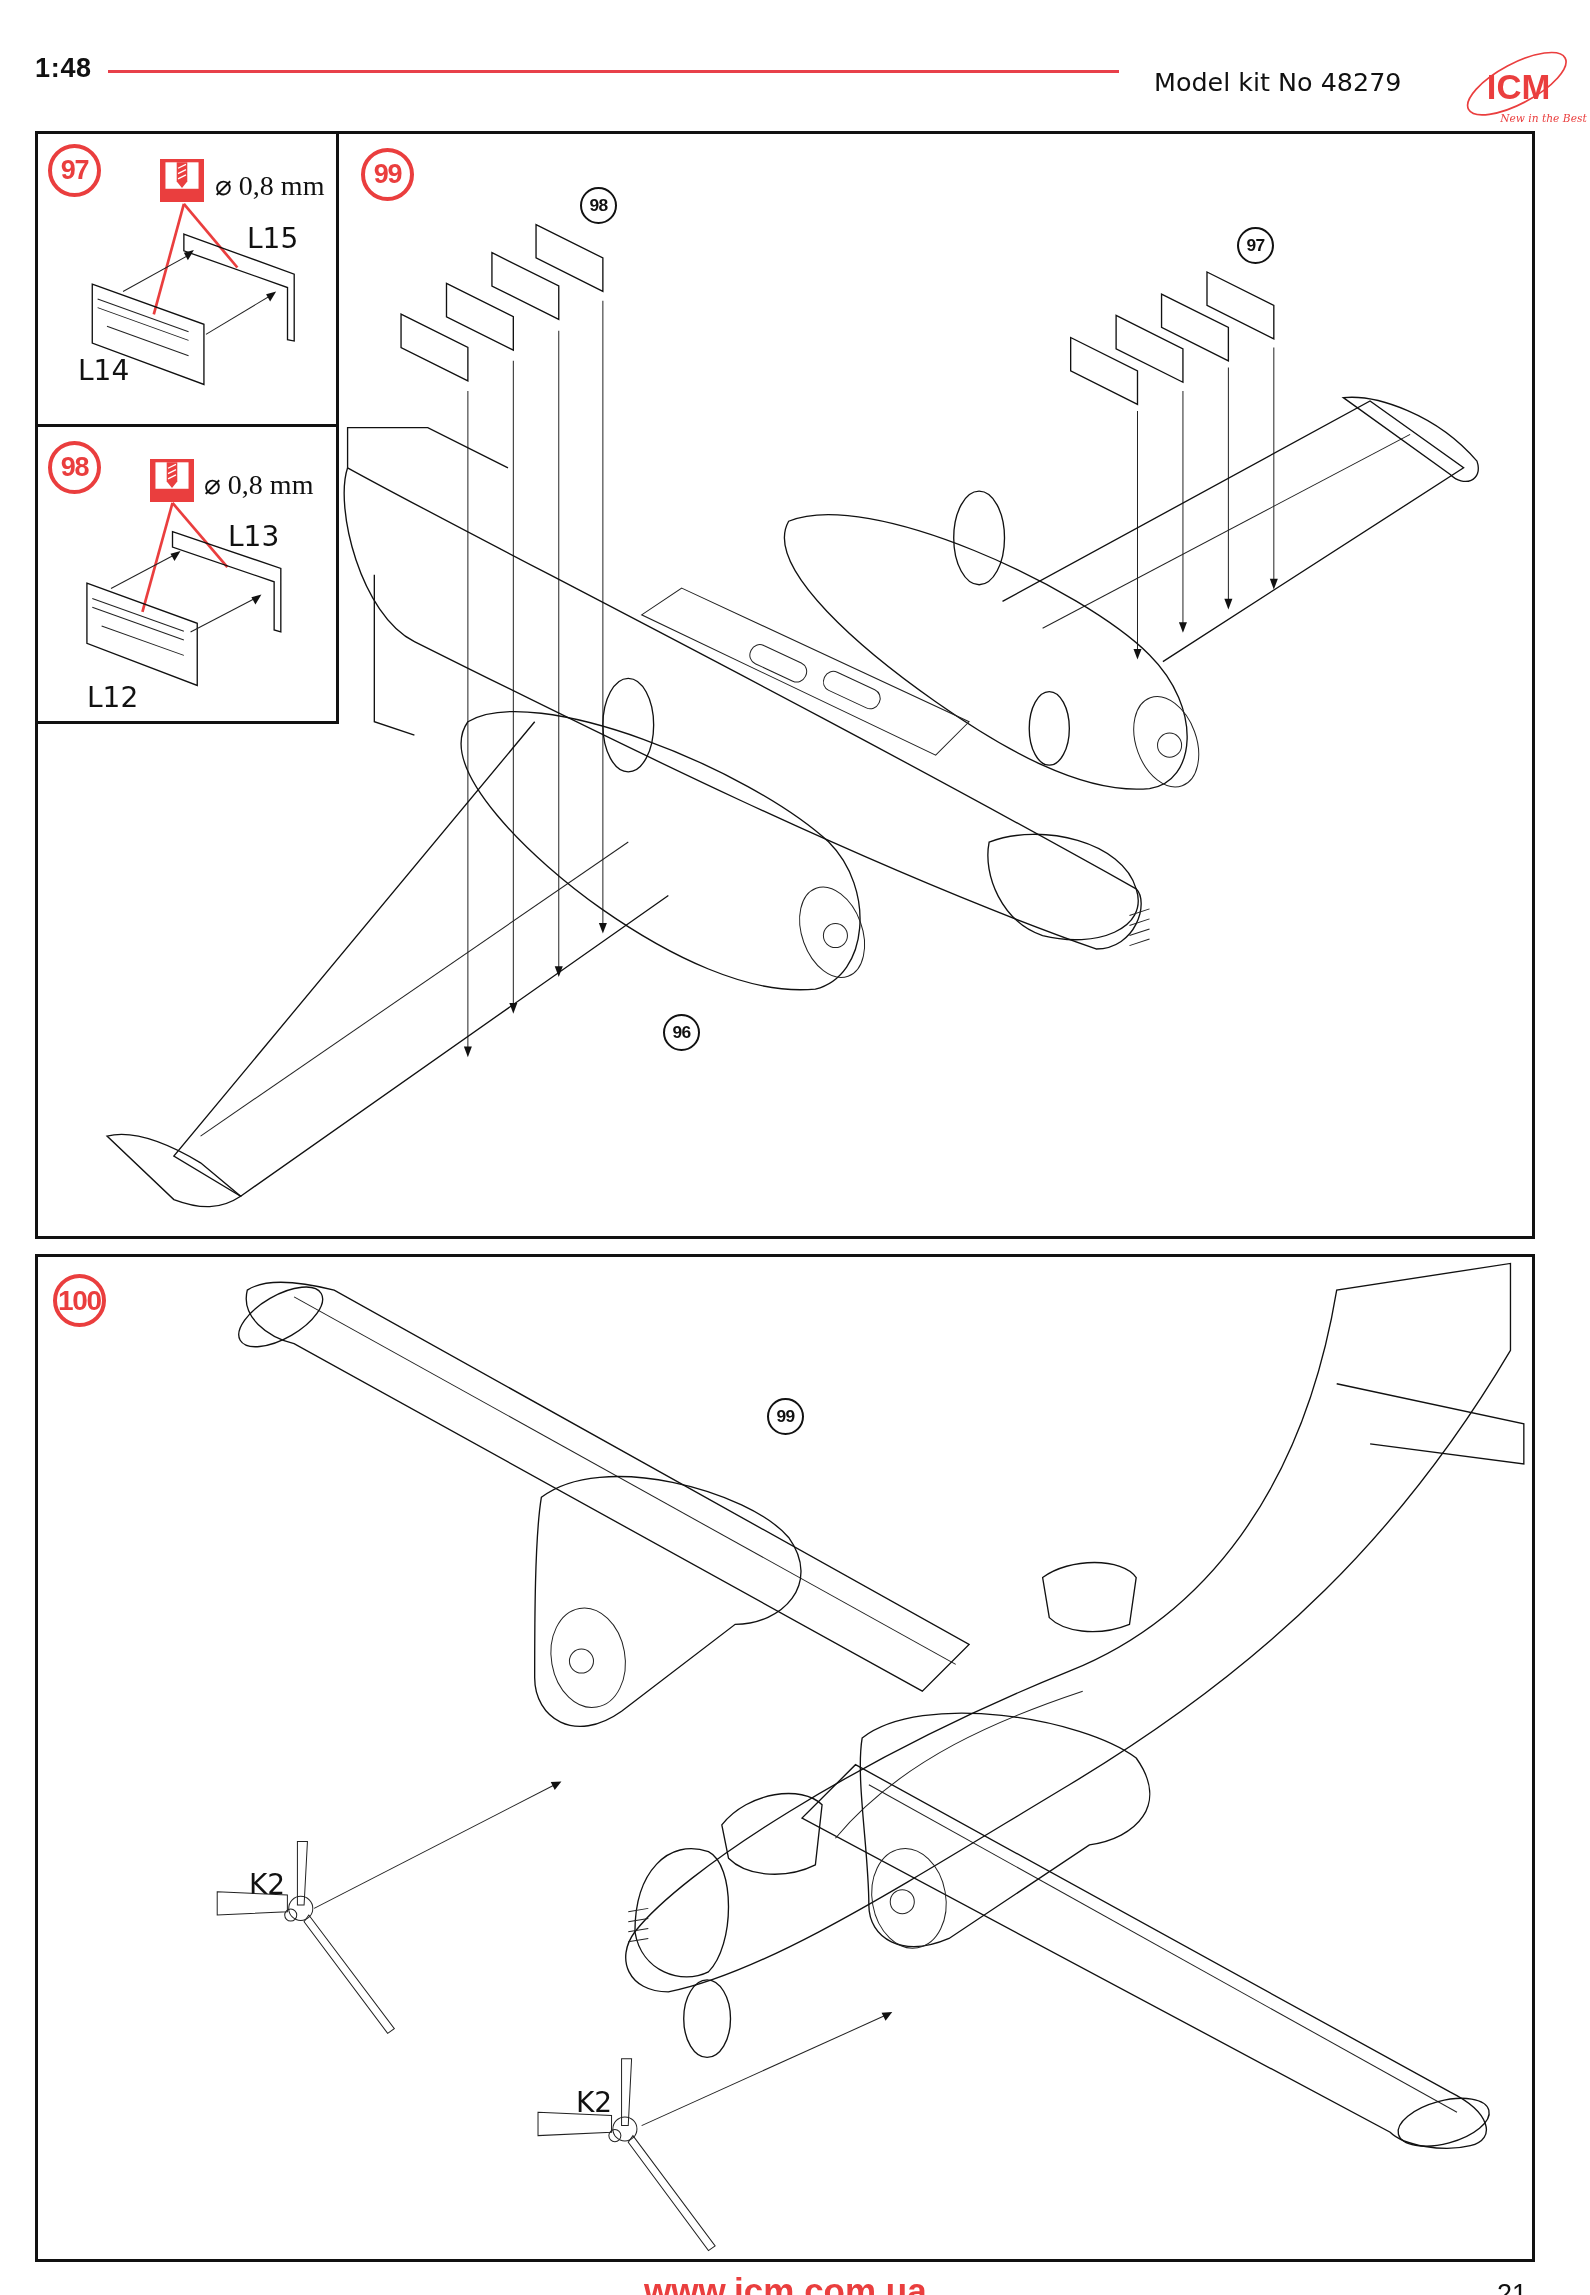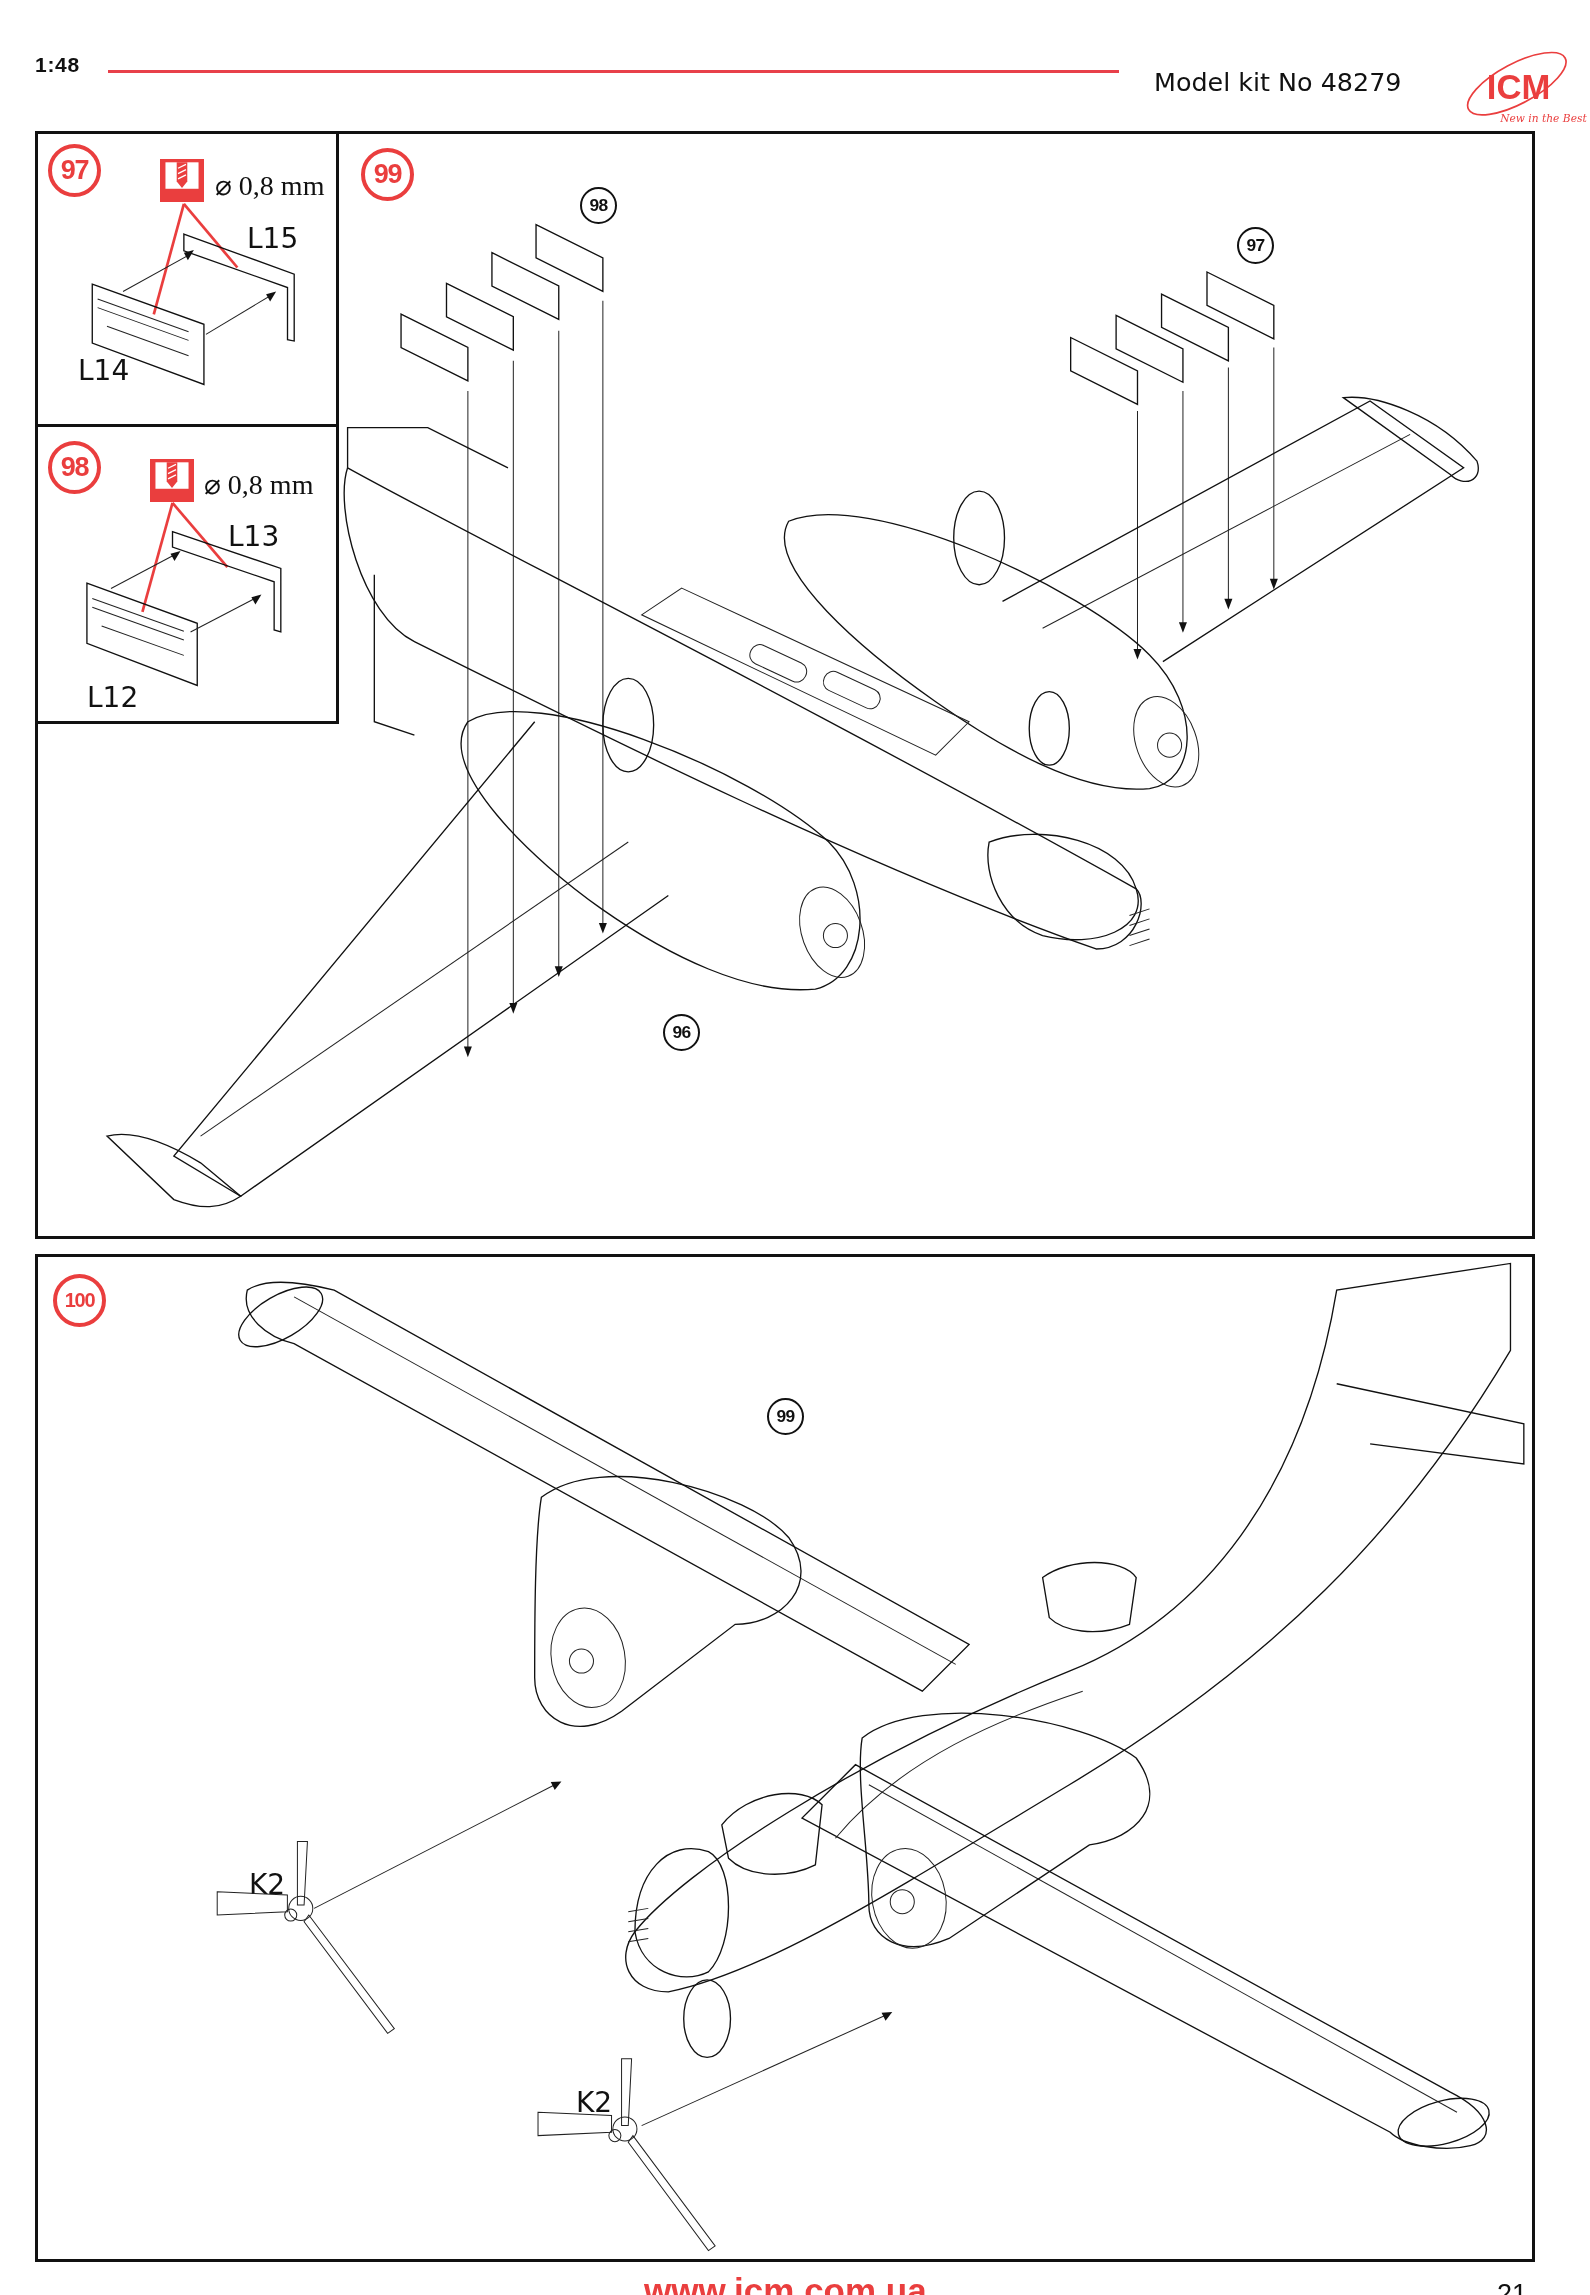--- a/index.html
+++ b/index.html
@@ -1,36 +1,36 @@
 <!DOCTYPE html>
 <html style="font-size:10.7px"><head>
 <meta charset="utf-8">
 <style>
   html, body { margin:0; padding:0; background:#ffffff; }
   body { width:1590px; height:2295px; position:relative; overflow:hidden;
          font-family:"Liberation Sans", "DejaVu Sans", sans-serif; color:#111; }
   .abs { position:absolute; }
 
   
-  .scale { left:35px; top:53px; font-size:21px; font-weight:bold; letter-spacing:0.7px; }
+  .scale { left:35px; top:53px; font-size:27px; font-weight:bold; letter-spacing:0.7px; }
   .rule { left:108px; top:70px; width:1011px; height:3.3px; background:#e8404a; }
   .kit { left:1154px; top:56px; font-size:25.4px; color:#111; font-family:"DejaVu Sans", sans-serif;margin-top:11px; }
   .logo { left:1460px; top:47px; width:117px; height:80px; }
 
   
   .panel { border:3.3px solid #111; box-sizing:border-box; background:transparent; }
   .p-top { left:35px; top:131px; width:1500px; height:1108px; }
   .p-bot { left:35px; top:1254px; width:1500px; height:1008px; }
   .sub { left:35px; top:131px; width:304px; height:593px; border:3.3px solid #111; box-sizing:border-box; }
   .sub-div { left:35px; top:424px; width:304px; height:3.3px; background:#111; }
 
   .step-red { width:53px; height:53px; border:4.7px solid #ea3e3e; border-radius:50%; box-sizing:border-box;
               color:#ea3e3e; font-weight:bold; font-size:27px; display:flex; align-items:center; justify-content:center;
               font-family:"Liberation Sans", sans-serif; letter-spacing:-1.3px; }
-  .step-red.big { font-size:20px; }
+  .step-red.big { font-size:28px; }
   .step-ref { width:37px; height:37px; border:2.7px solid #111; border-radius:50%; box-sizing:border-box;
               font-weight:bold; font-size:17.4px; display:flex; align-items:center; justify-content:center;
               font-family:"Liberation Sans Narrow", "Liberation Sans", sans-serif; letter-spacing:-0.7px; }
 
   .part { font-weight:normal; font-size:28px; font-family:"DejaVu Sans", sans-serif; }
   .drill-box { width:44px; height:43px; background:#ea3e3e; }
   .drill-txt { font-family:"Liberation Serif", "DejaVu Serif", serif; font-size:28px; }
 
   .footer-url { left:644px; top:2271px; font-size:35px; font-weight:bold; color:#ea3e3e; }
   .page-num { left:1497px; top:2279px; font-size:27px; color:#111; }

